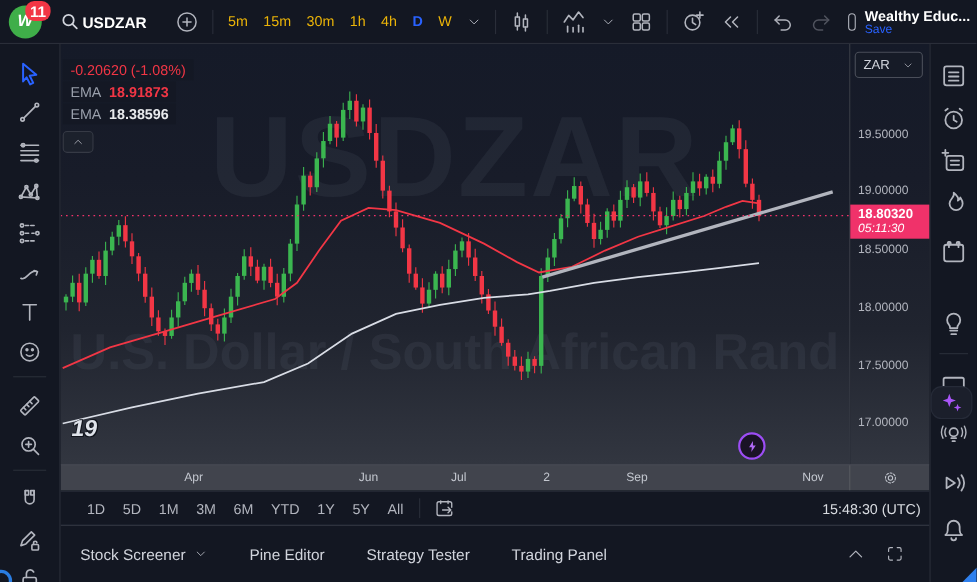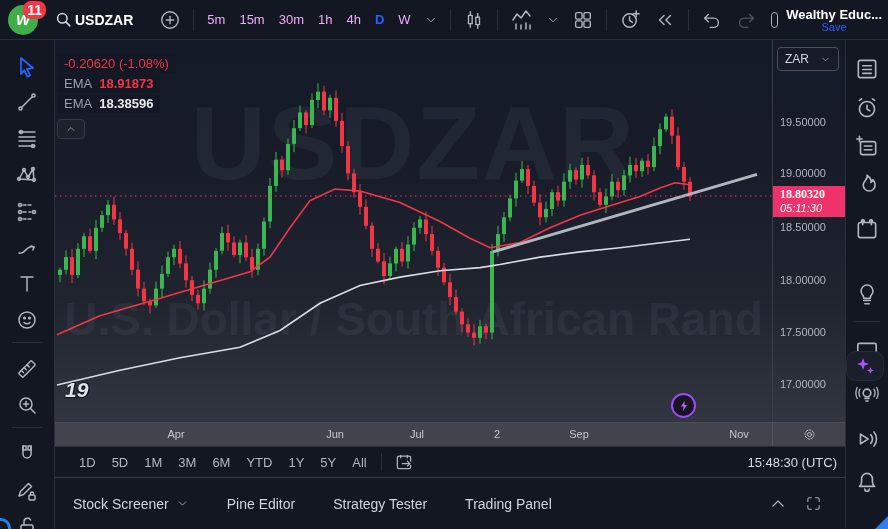--- a/index.html
+++ b/index.html
@@ -11,23 +11,23 @@
   #header{position:absolute;left:0;top:0;width:888px;height:40px;background:#131722;
           border-bottom:1px solid #2a2e39;display:flex;align-items:center;z-index:30;}
   .hsep{width:1px;height:22px;background:#2a2e39;margin:0 6px;flex:0 0 auto;}
   .hbtn{display:flex;align-items:center;justify-content:center;height:32px;padding:0 6px;cursor:pointer;flex:0 0 auto;}
   .logo-wrap{position:relative;margin:0 10px 0 8px;flex:0 0 auto;}
   .logo{width:30px;height:30px;border-radius:50%;background:#3fae49;color:#fff;font-weight:bold;
         font-style:italic;font-size:15px;display:flex;align-items:center;justify-content:center;}
   .logo-badge{position:absolute;top:-4px;right:-8px;background:#f23645;color:#fff;font-size:14px;
         font-weight:bold;border-radius:8px;padding:1px 4px;}
   .symbol{color:#fff;font-weight:bold;font-size:14px;margin-left:2px;}
-  .tf{font-size:13px;color:#f0abfc;padding:0 7px;height:32px;display:flex;align-items:center;cursor:pointer;}
+  .tf{font-size:13px;color:#eab308;padding:0 7px;height:32px;display:flex;align-items:center;cursor:pointer;}
   .tf.active{color:#2962ff;font-weight:bold;}
-  .account{margin-left:auto;display:flex;flex-direction:column;align-items:center;padding-right:6px;}
+  .account{margin-left:auto;display:flex;flex-direction:column;padding-right:6px;}
   .account-name{color:#fff;font-size:13px;font-weight:bold;white-space:nowrap;}
   .account-save{color:#2962ff;font-size:11px;margin-top:-1px;}
   .save-box{width:16px;height:16px;border:1px solid #b2b5be;border-radius:4px;margin:0 8px;}
   
   #ltb{position:absolute;left:0;top:40px;width:55px;bottom:0;background:#131722;border-right:1px solid #2a2e39;z-index:20;}
   .tool{position:absolute;left:50%;transform:translateX(-50%);width:38px;height:30px;
         display:flex;align-items:center;justify-content:center;cursor:pointer;}
   .ldiv{position:absolute;left:12px;right:12px;height:1px;background:#2a2e39;}
   
   #rsb{position:absolute;right:0;top:40px;width:43px;bottom:0;background:#131722;border-left:1px solid #2a2e39;z-index:20;}
@@ -61,21 +61,21 @@
         justify-content:center;font-size:12px;cursor:pointer;}
   
   #paxis{position:relative;width:73px;height:382px;border-left:1px solid #3a3e48;
         background:linear-gradient(180deg,#151a28 0%,#181c29 32%,#20242f 68%,#323640 100%);font-size:11px;}
   .ptick{position:absolute;left:7px;color:#b2b5be;}
   #zar-btn{position:absolute;left:4px;top:7px;width:62px;height:24px;border:1px solid #4a4e59;border-radius:4px;
         display:flex;align-items:center;justify-content:space-between;padding:0 7px;color:#d1d4dc;
         font-size:12px;cursor:pointer;background:#161b27;}
   #price-badge{position:absolute;left:0;top:146px;width:73px;height:31px;background:#f0326a;color:#fff;
         display:flex;flex-direction:column;align-items:flex-start;justify-content:center;padding-left:7px;line-height:1.15;}
-  #price-badge .pb1{font-size:12px;font-weight:bold;font-family:Liberation Serif, serif;}
+  #price-badge .pb1{font-size:12px;font-weight:bold;}
   #price-badge .pb2{font-size:11px;font-style:italic;}
   
   #taxis{height:24px;display:flex;background:#41444d;border-top:1px solid #4b4e57;font-size:11px;color:#c3c7cf;}
   #taxis-labels{position:relative;width:717px;text-align:right;}
   .ttick{position:absolute;top:5px;transform:translateX(-50%);}
   #taxis-gear{width:73px;border-left:1px solid #56595f;display:flex;align-items:center;justify-content:center;cursor:pointer;}
   
   #rrow{height:31px;background:#131722;border-top:1px solid #2a2e39;display:flex;align-items:center;
         padding-left:16px;font-size:13px;}
   .range{padding:0 8px;cursor:pointer;color:#b2b5be;}

